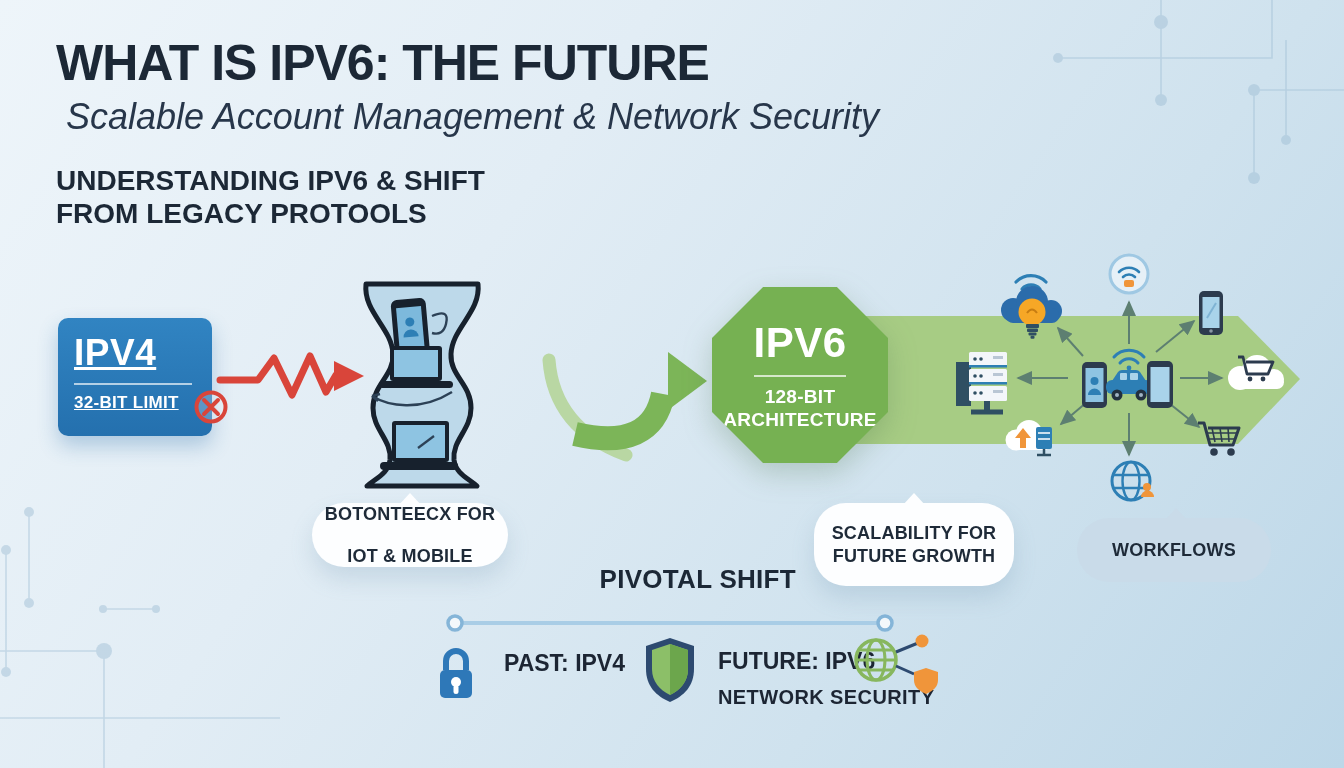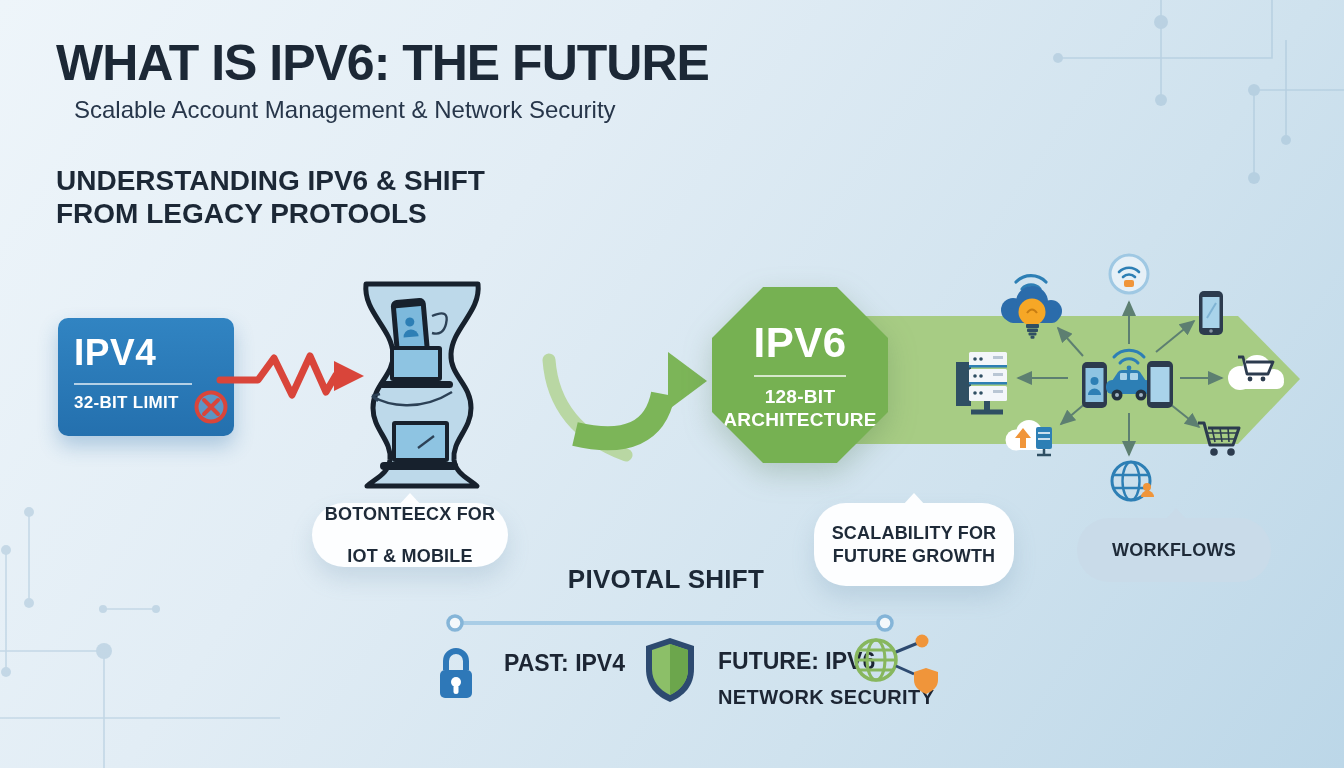--- a/index.html
+++ b/index.html
@@ -4,29 +4,29 @@
 <style>
   html,body{margin:0;padding:0;background:#b9d4e6;}
   .stage{
     position:relative;width:1344px;height:768px;overflow:hidden;
     font-family:"Liberation Sans",sans-serif;
     background:linear-gradient(125deg,#eef5fa 0%,#e2edf5 35%,#cfe2ee 70%,#bcd7e8 100%);
   }
   .abs{position:absolute;}
   
   .title{left:56px;top:34px;font-size:50px;font-weight:800;letter-spacing:-1px;color:#1c2836;}
-  .subtitle{left:74px;top:96px;font-size:24px;font-weight:500;color:#27364a;}
+  .subtitle{left:66px;top:96px;font-size:36px;font-weight:500;color:#27364a;font-style:italic;}
   .section-heading{left:56px;top:164px;font-size:28px;font-weight:800;line-height:1.18;color:#1c2836;}
   .section-heading span{display:block;}
   
   .ipv4-card{
-    left:58px;top:318px;width:176px;height:118px;border-radius:10px;
+    left:58px;top:318px;width:154px;height:118px;border-radius:10px;
     background:linear-gradient(180deg,#3184c2,#2470ae);
     box-shadow:0 10px 20px rgba(40,110,170,.30);
-    color:#fff;padding:0 0 0 16px;box-sizing:border-box;
+    color:#fff;padding:0 0 0 16px;box-sizing:border-box;text-decoration:underline;
   }
   .ipv4-card .big{font-size:37px;font-weight:800;margin-top:14px;letter-spacing:.5px;}
   .ipv4-card .rule{width:118px;height:2px;background:rgba(255,255,255,.65);margin:9px 0 8px 0;}
   .ipv4-card .small{font-size:17px;font-weight:700;letter-spacing:.3px;}
   
   .octa-wrap{left:712px;top:287px;width:176px;height:173px;filter:drop-shadow(0 10px 14px rgba(80,120,80,.28));z-index:3;}
   .octagon{
     width:176px;height:176px;background:#76b152;color:#fff;text-align:center;
     clip-path:polygon(29% 0,71% 0,100% 29%,100% 71%,71% 100%,29% 100%,0 71%,0 29%);
     display:flex;flex-direction:column;align-items:center;justify-content:center;
@@ -46,21 +46,21 @@
     content:"";position:absolute;top:-10px;left:var(--nub,50%);transform:translateX(-50%);
     width:0;height:0;border-left:12px solid transparent;border-right:12px solid transparent;
     border-bottom:13px solid var(--bub);
   }
   .bubble span{display:block;}
   .bubble-white{box-shadow:0 12px 22px rgba(110,145,175,.22);}
   .bubble-bottleneck{left:312px;top:503px;width:196px;height:64px;justify-content:space-between;}
   .bubble-scalability{left:814px;top:503px;width:200px;height:83px;}
   .bubble-workflows{left:1077px;top:518px;width:194px;height:64px;--bub:#c9dbe9;--nub:51%;}
   
-  .pivotal{left:536px;top:564px;width:260px;text-align:center;font-size:26px;font-weight:800;color:#1c2836;letter-spacing:.3px;}
+  .pivotal{left:536px;top:564px;width:260px;text-align:right;font-size:26px;font-weight:800;color:#1c2836;letter-spacing:.3px;}
   .lbl{font-weight:800;color:#1c2533;}
   .past-label{left:504px;top:650px;font-size:23px;}
   .future-label{left:718px;top:648px;font-size:23px;}
   .security-label{left:718px;top:686px;font-size:20px;letter-spacing:.4px;}
   
   svg{display:block;}
   .net-arrow{stroke:#5d7f71;stroke-width:2;marker-end:url(#ah);}
   .decor{opacity:.45;}
   .decor path{stroke:#9cbcd3;stroke-width:1.6;fill:none;}
   .decor circle{fill:#9cbcd3;}

